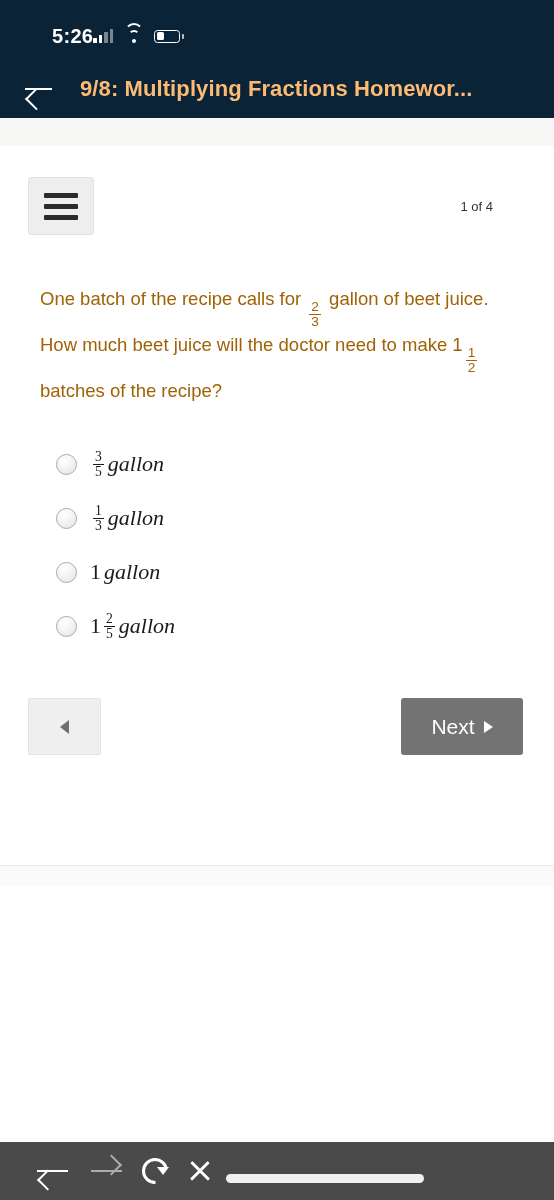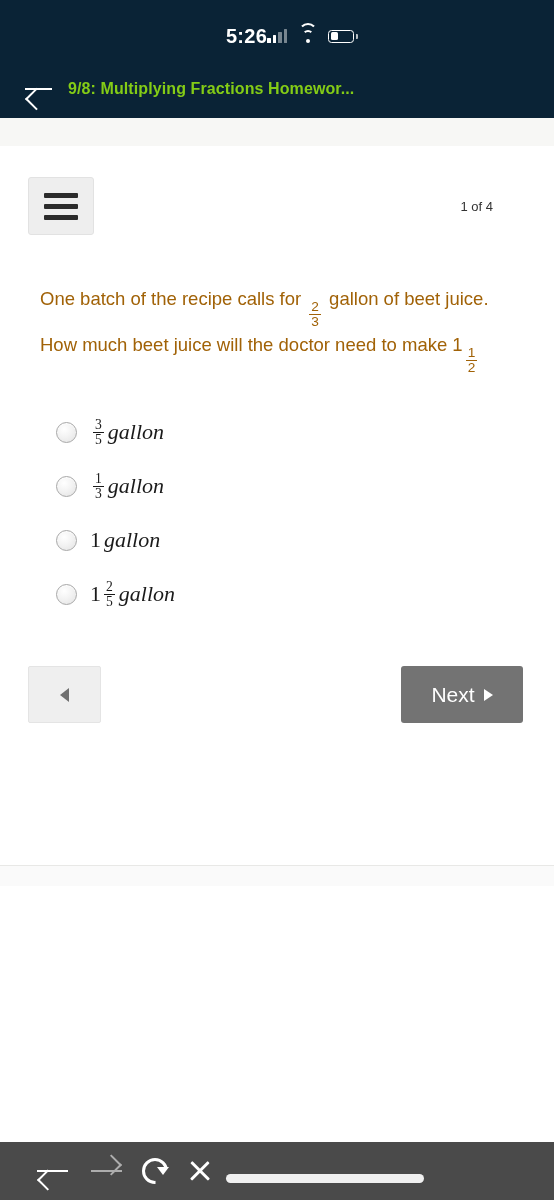--- a/index.html
+++ b/index.html
@@ -10,21 +10,21 @@
     overflow:hidden;
     position:relative;
   }
 
   
   .statusbar{
     height:60px;
     background:#0a2336;
     display:flex;
     align-items:center;
-    justify-content:center;
+    justify-content:flex-start;
     padding:12px 26px 0 52px;
   }
   .status-time{
     color:#ffffff;
     font-size:20px;
     font-weight:bold;
     letter-spacing:.3px;
   }
   .status-icons{ display:flex; align-items:center; gap:11px; }
 
@@ -79,22 +79,22 @@
     content:""; position:absolute; left:1px; top:12px;
     width:27px; height:2.4px; background:#ffffff;
   }
   .back-arrow::after{
     content:""; position:absolute; left:1px; top:6.5px;
     width:14px; height:14px; border-left:2.4px solid #ffffff;
     border-bottom:2.4px solid #ffffff; transform:rotate(45deg);
     transform-origin:left bottom;
   }
   .title-text{
-    color:#84cc16; font-size:16px; font-weight:bold;
-    white-space:nowrap; overflow:hidden; letter-spacing:.1px;
+    color:#fdba74; font-size:22px; font-weight:bold;
+    white-space:nowrap; overflow:hidden; letter-spacing:.1px;margin-left:12px;
   }
 
   
   .subband{ height:28px; background:#f7f7f5; }
 
   
   .content{ padding:0 28px; background:#ffffff; }
 
   .toolbar{
     display:flex; align-items:center; justify-content:space-between;
@@ -276,21 +276,21 @@
   <div class="question">
     <span>One batch of the recipe calls for</span>
     <span class="frac">
       <span class="n">2</span>
       <span class="d">3</span>
     </span>
     <span>gallon of beet juice. How much beet juice will the doctor need to make</span>
     <span>1</span><span class="frac">
       <span class="n">1</span>
       <span class="d">2</span>
-    </span>
+    </span><span>batches of the recipe?</span>
   </div>
 
   <div class="options">
 
     <div class="option">
       <span class="radio"></span>
       <span class="option-label">
         <span class="num"></span>
         <span class="frac">
           <span class="n">3</span>

